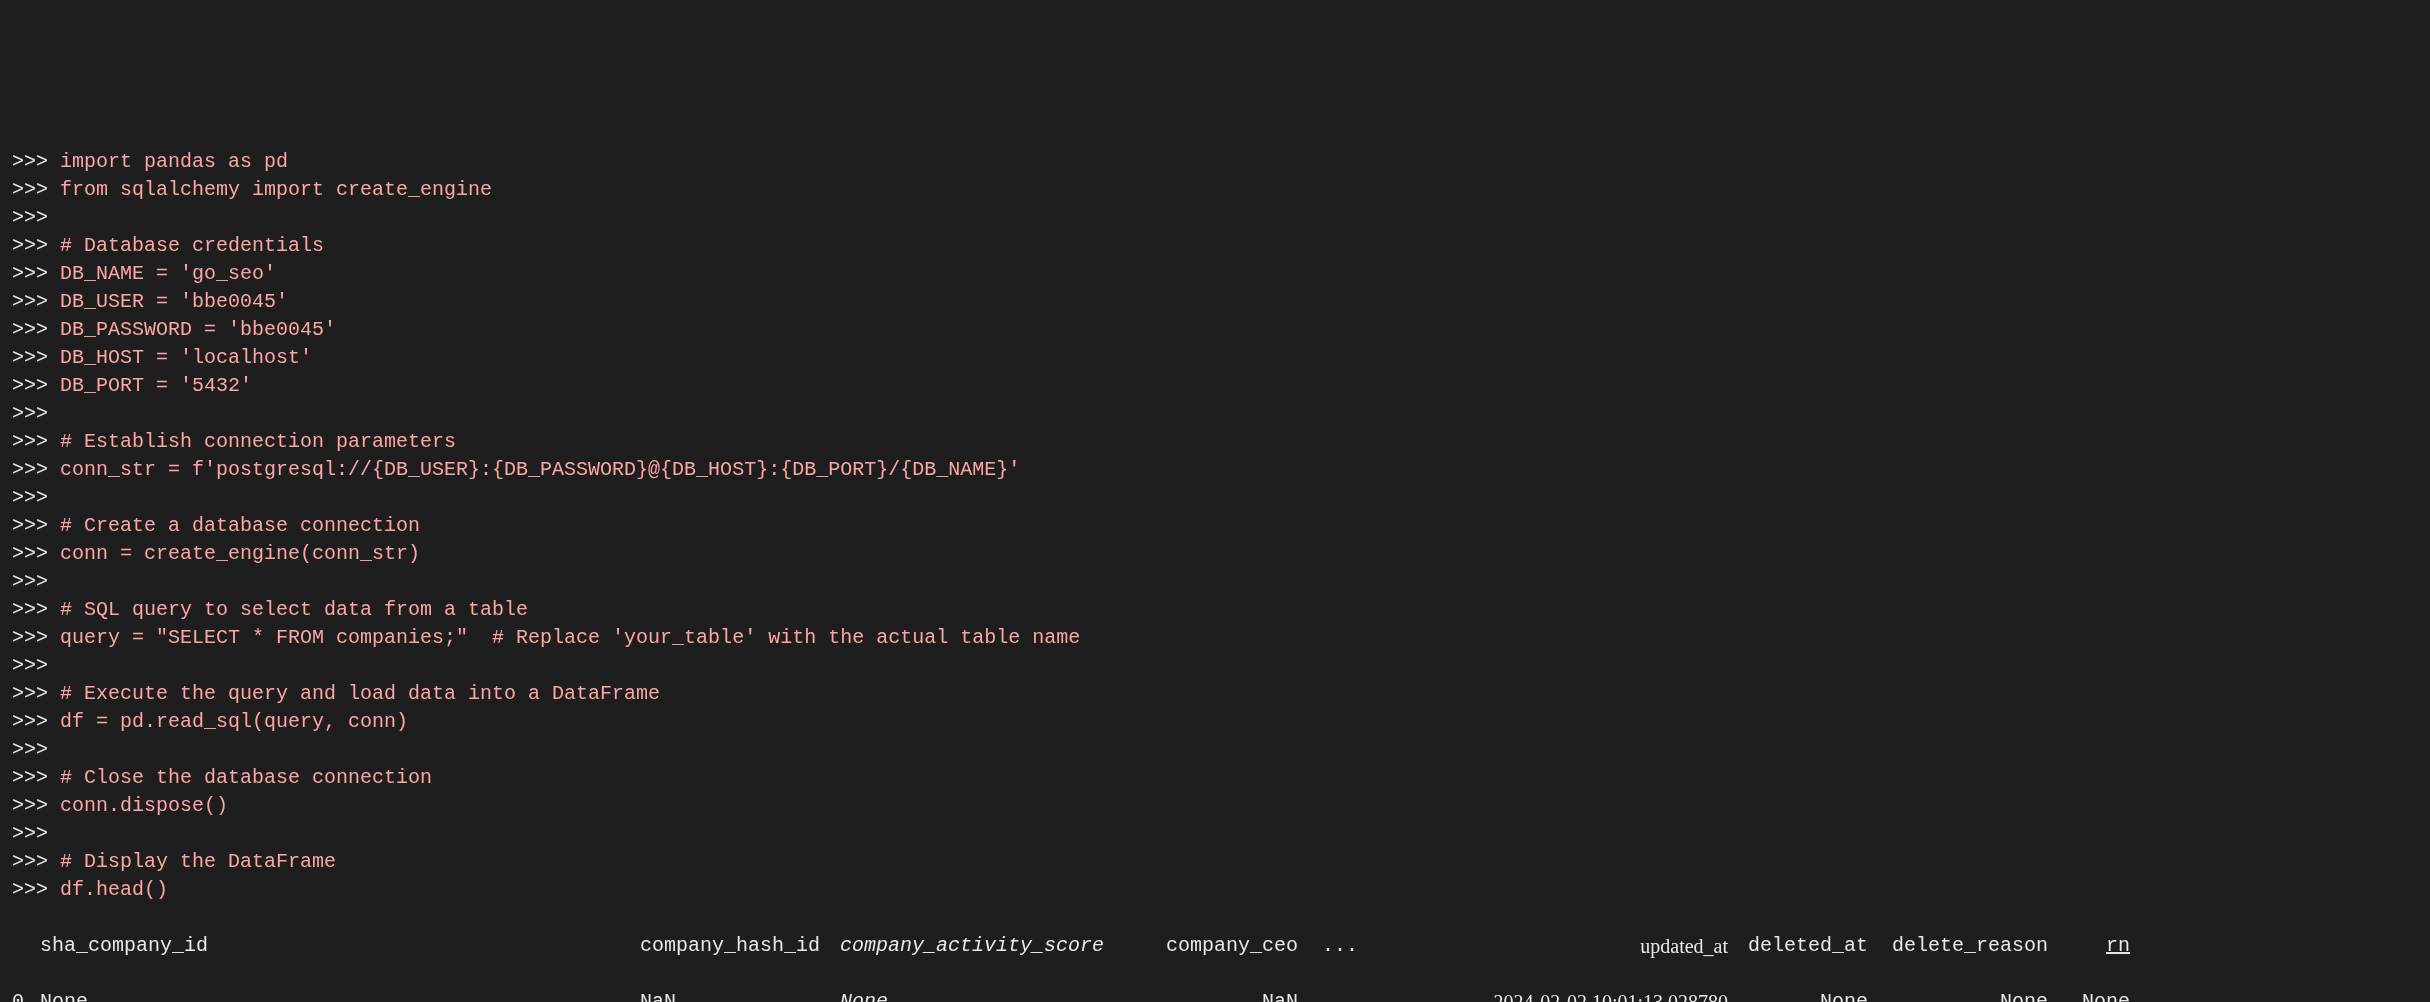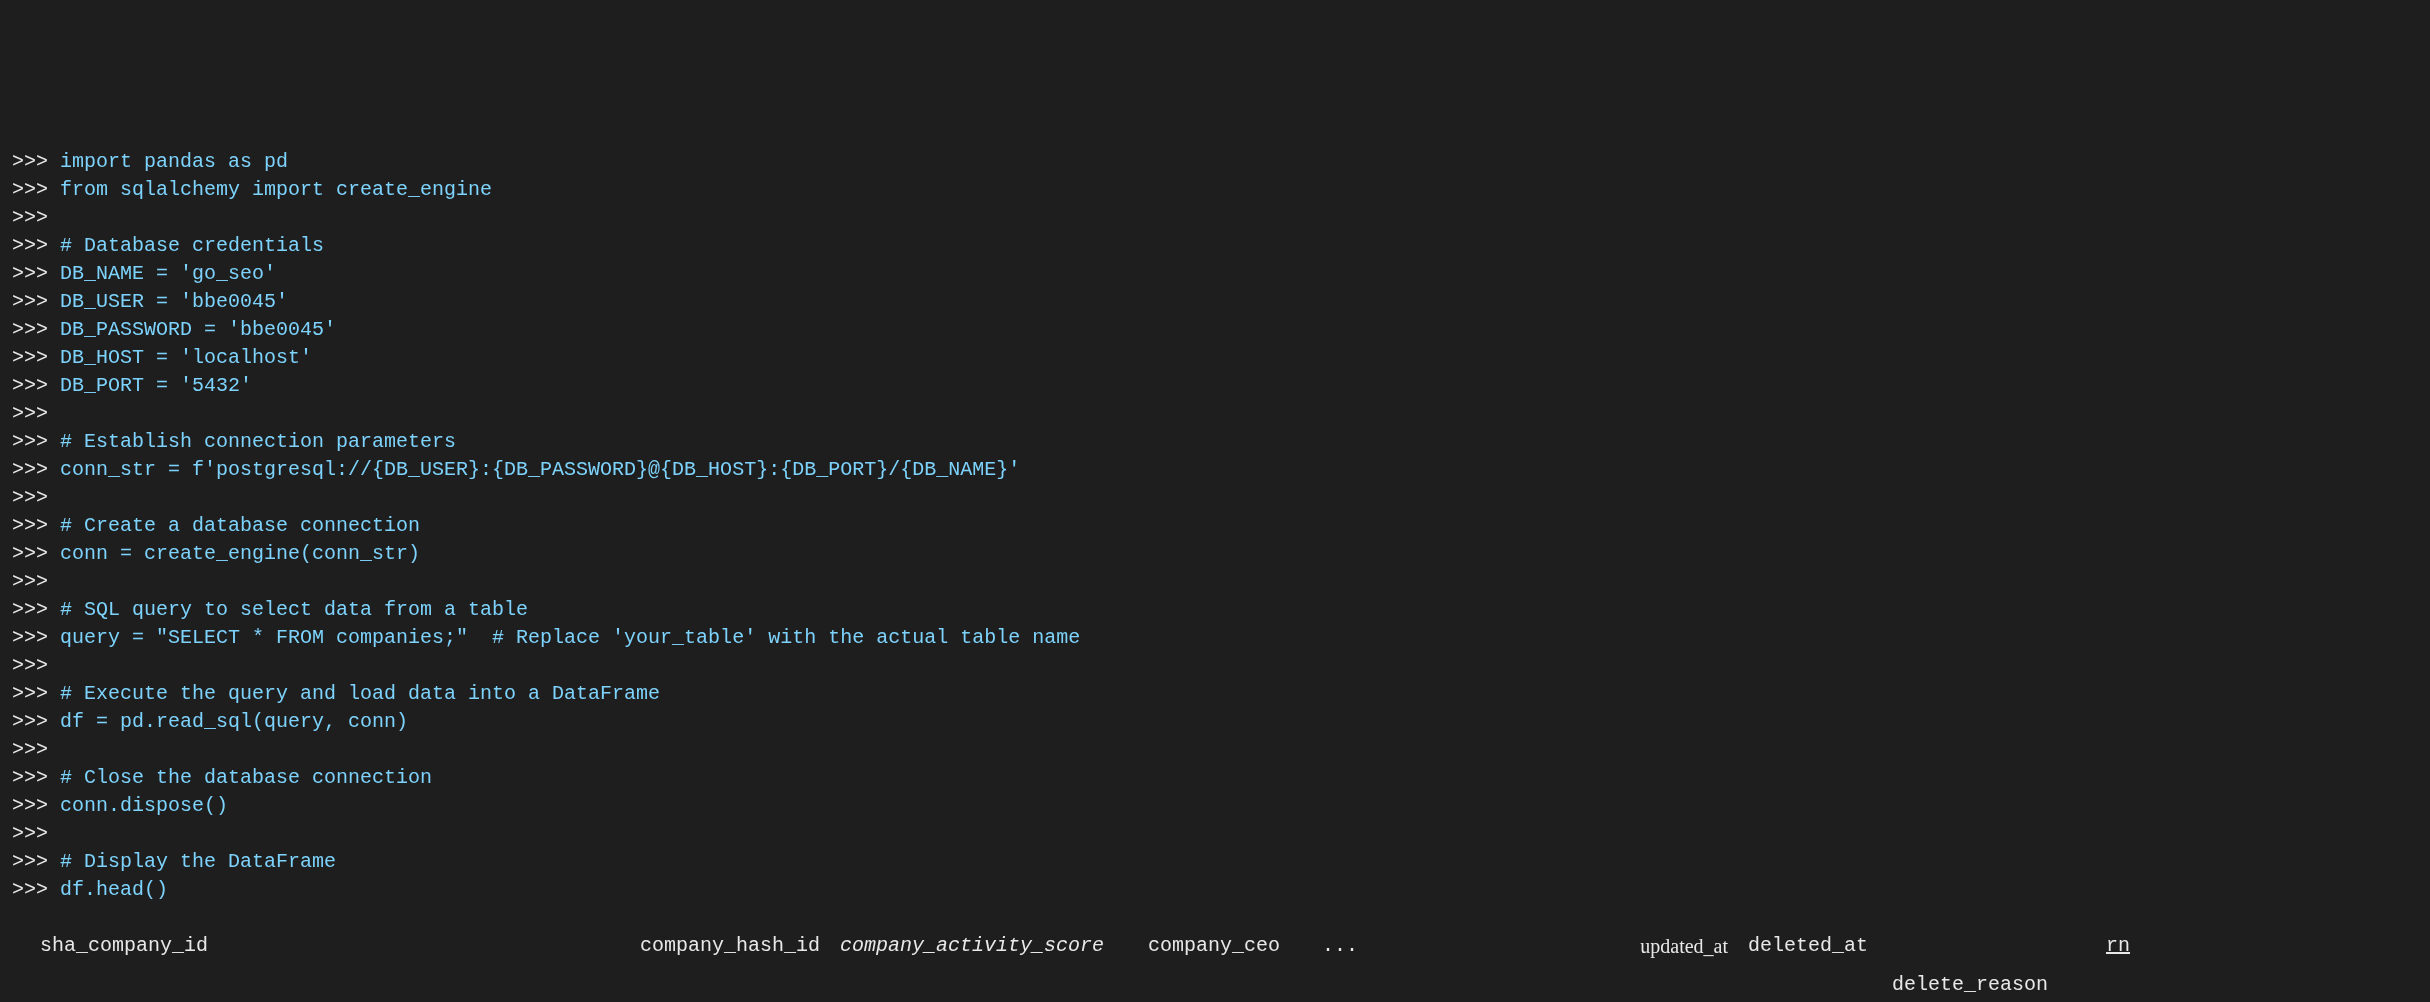--- a/index.html
+++ b/index.html
@@ -17,21 +17,21 @@
       white-space: pre;
       overflow-x: auto;
     }
     .line {
       display: block;
     }
     .prompt {
       color: #e8e8e8;
     }
     .code {
-      color: #7dd3fc;
+      color: #fca5a5;
     }
     .table-row {
       display: flex;
     }
     .col-idx {
       width: 28px;
       text-align: left;
     }
     .col-sha {
       width: 600px;
@@ -42,21 +42,21 @@
       padding-right: 12px;
     }
     .col-activity {
       width: 290px;
       text-align: left;
       padding-right: 12px;
       font-style: italic;
     }
     .col-ceo {
       width: 180px;
-      text-align: center;
+      text-align: right;
       padding-right: 12px;
     }
     .col-dots {
       width: 60px;
       text-align: right;
       padding-right: 12px;
     }
     .col-updated {
       width: 370px;
       text-align: right;
@@ -65,21 +65,20 @@
     }
     .col-deleted {
       width: 140px;
       text-align: right;
       padding-right: 12px;
     }
     .col-reason {
       width: 180px;
       text-align: right;
       padding-right: 12px;
-      margin-top: 39px;
     }
     .col-rn {
       width: 70px;
       text-align: right;
       text-decoration: underline;
     }
   </style>
 </head>
 <body>
 

